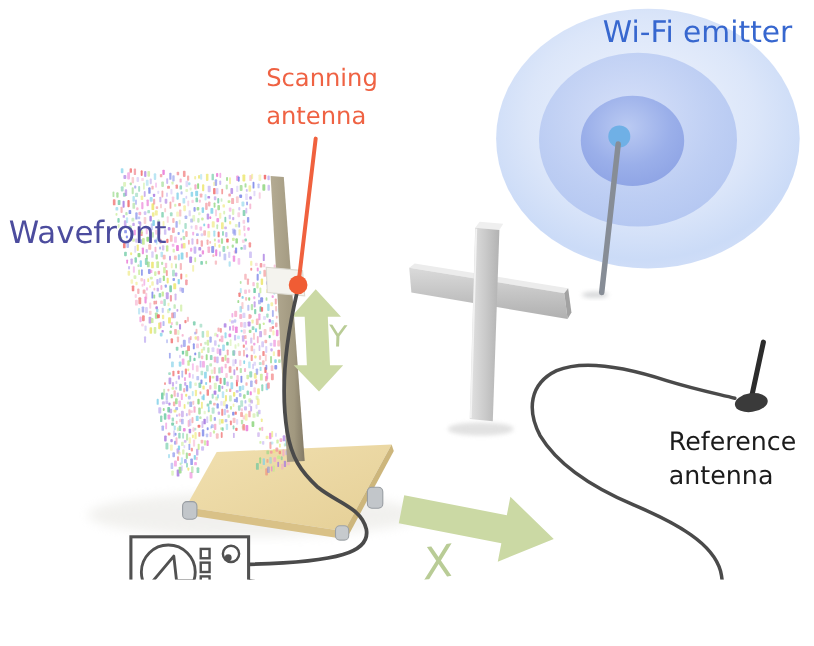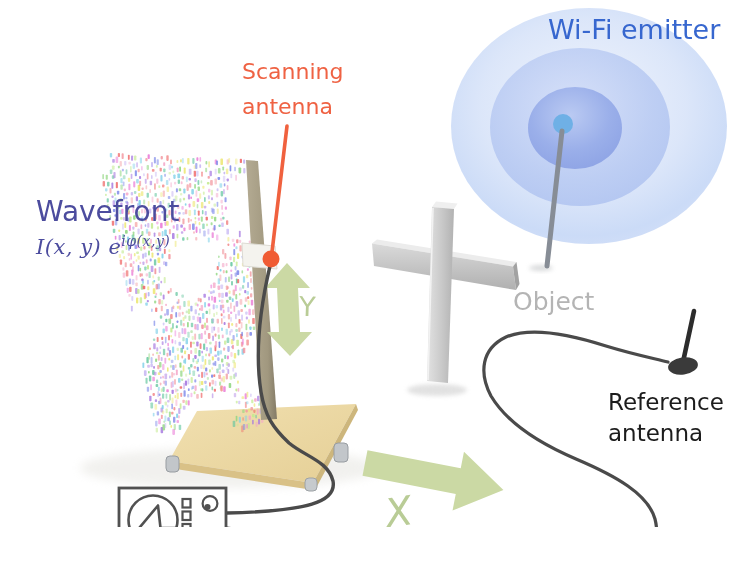--- a/index.html
+++ b/index.html
@@ -1160,26 +1160,24 @@
     </g>
   </svg>
 
   <div class="lbl lbl-wifi" style="color: rgb(55, 103, 207);">Wi-Fi emitter</div>
 
   <div class="lbl lbl-scan" style="color: rgb(239, 98, 67);">
     <span class="line">Scanning</span>
     <span class="line">antenna</span>
   </div>
 
-  <div class="lbl lbl-wave" style="color: rgb(76, 76, 158); margin-left: 28px;">
+  <div class="lbl lbl-wave" style="color: rgb(76, 76, 158);">
     <span class="line">Wavefront</span>
-    <span class="line formula"><span>I(x, y) e</span><sup>iφ(x,y)</sup></span>
   </div>
 
-  <div class="lbl lbl-object" style="color: rgb(180, 180, 180);">Object</div>
 
   <div class="lbl lbl-ref" style="color: rgb(28, 28, 28);">
     <span class="line">Reference</span>
     <span class="line">antenna</span>
   </div>
 
   <div class="lbl lbl-y" style="color: rgb(185, 204, 150);">Y</div>
   <div class="lbl lbl-x" style="color: rgb(185, 204, 150);">X</div>
 
 </div>

